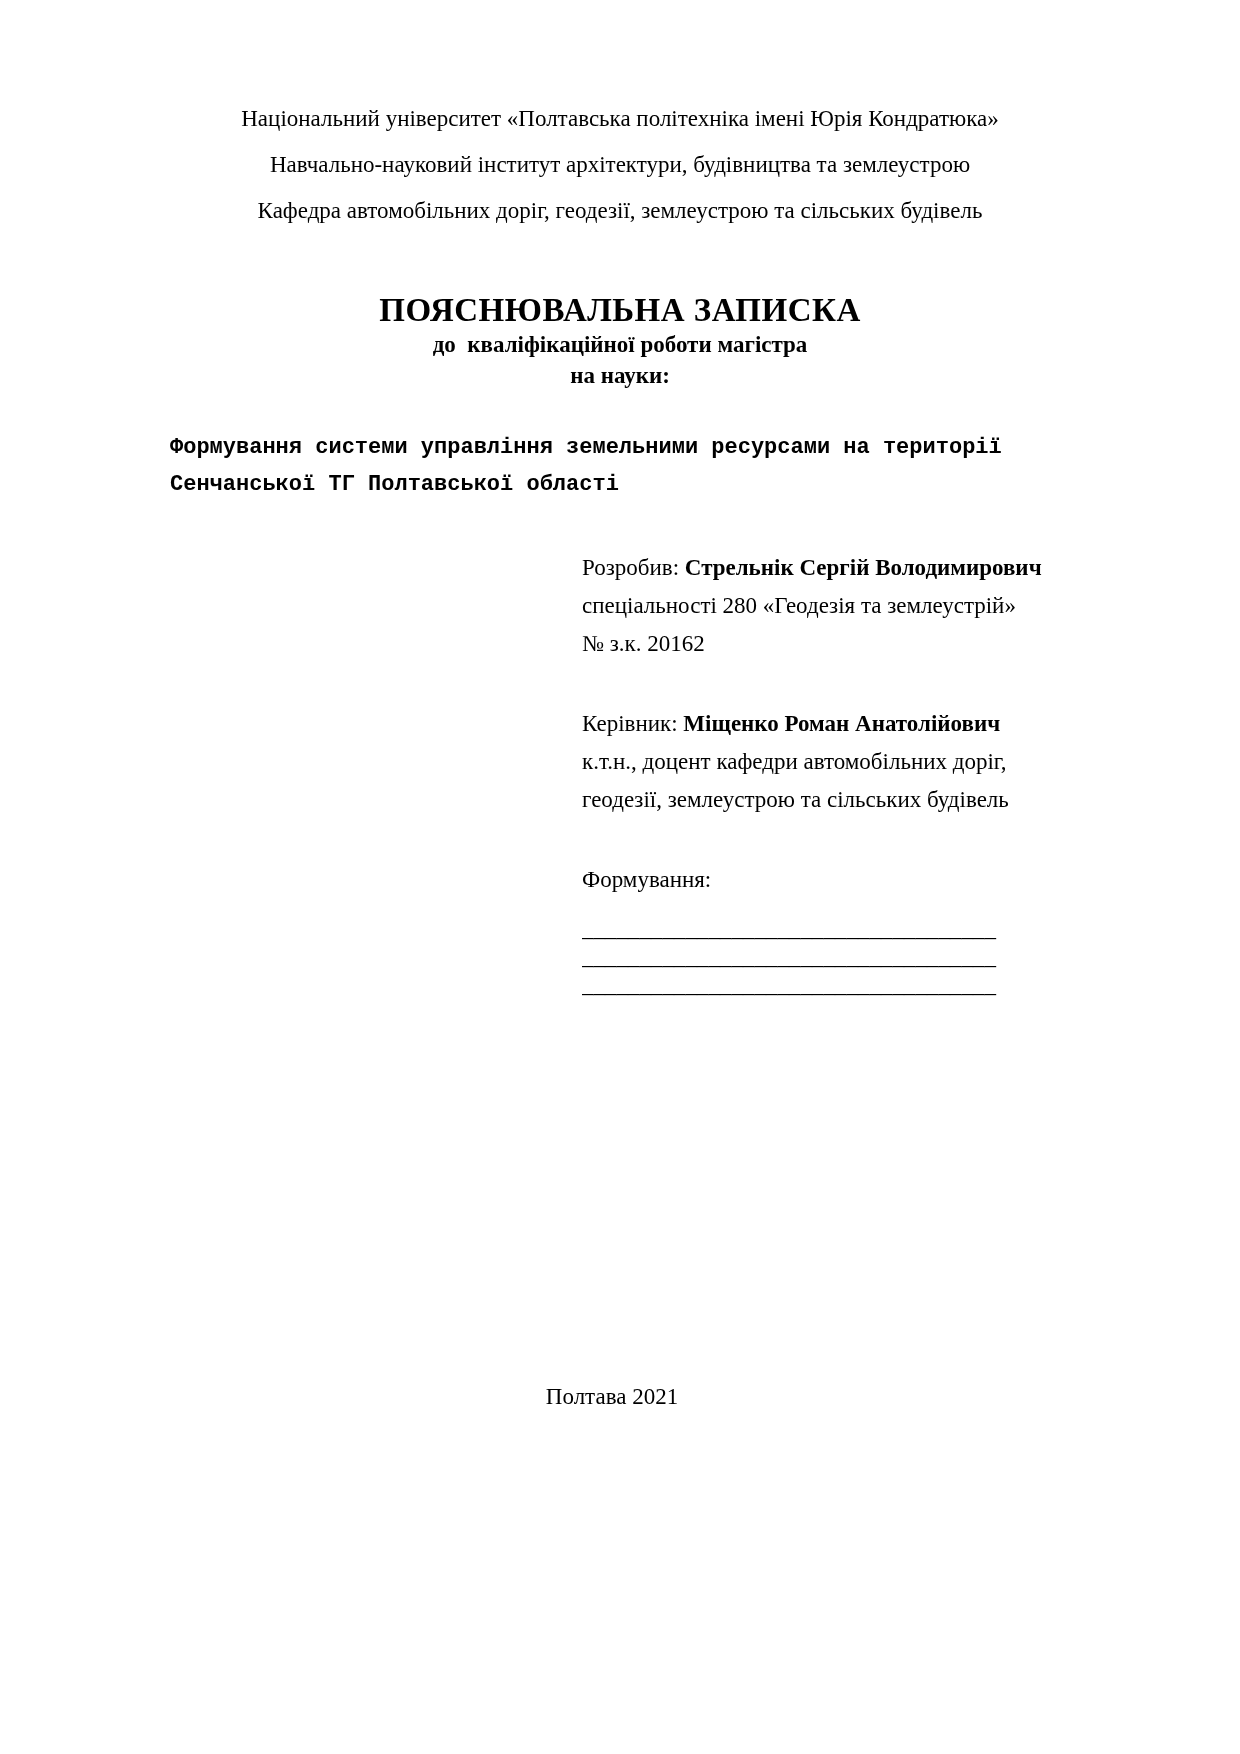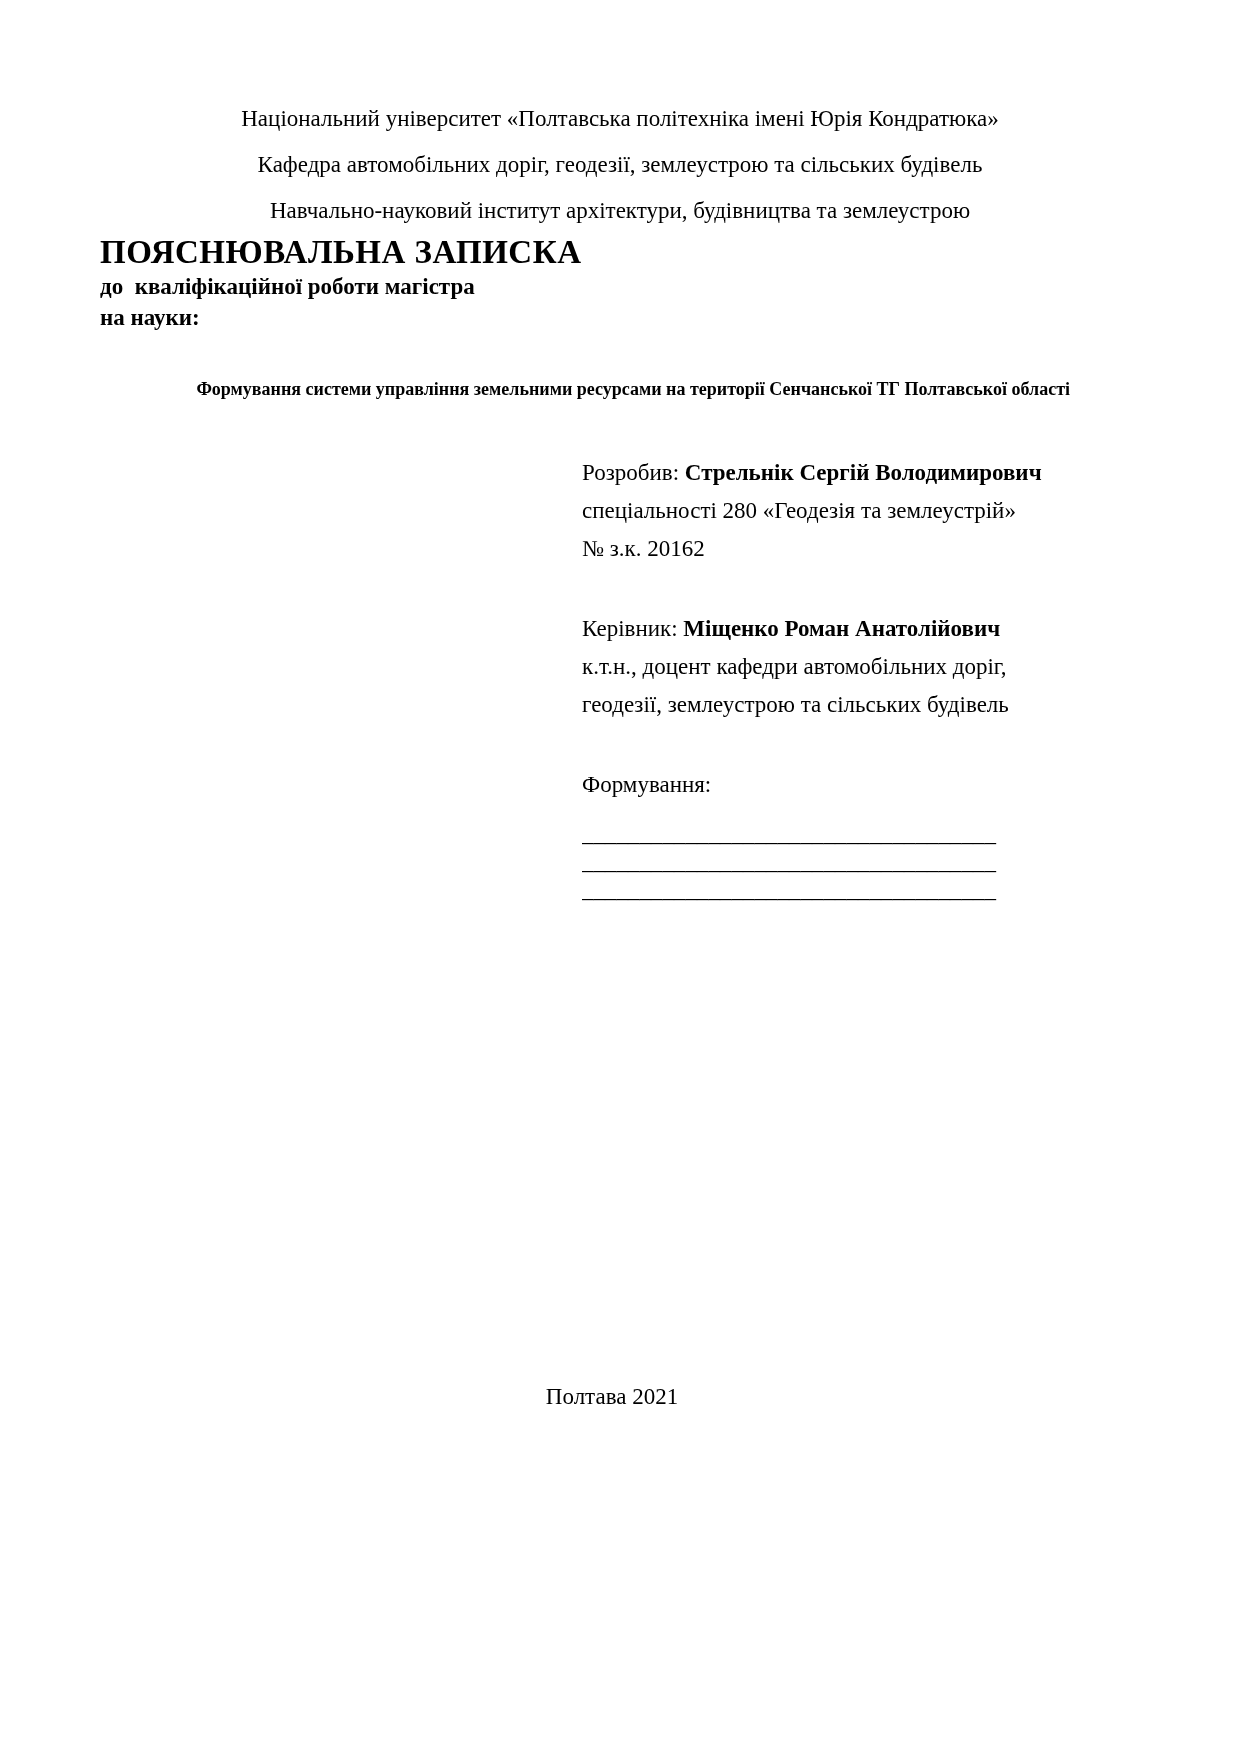--- a/index.html
+++ b/index.html
@@ -24,44 +24,46 @@
   .inst-header p {
     margin: 0;
     text-align: center;
     font-size: 23px;
     line-height: 46px;
     white-space: nowrap;
   }
 
   
   .doc-type {
-    text-align: left;
+    margin-top: 58px;
+    text-align: center;
     font-family: Liberation Serif, serif;
   }
   .doc-type h1 {
     margin: 0;
     font-size: 33px;
     font-weight: bold;
     letter-spacing: 0.5px;
   }
   .doc-type .sub {
     margin: 0;
     font-size: 23px;
     font-weight: bold;
     line-height: 31px;
     white-space: pre-wrap;
   }
 
   
   .thesis-title {
     margin: 38px 70px 0 70px;
-    text-align: right;
-    font-size: 18px;
+    text-align: left;
+    font-size: 22px;
     font-weight: bold;
     line-height: 37px;
+    font-family: Liberation Mono, monospace;
   }
 
   
   .right-col {
     margin-top: 46px;
     margin-left: 482px;
     width: 462px;
     font-size: 23px;
   }
   .right-col .block {
@@ -95,22 +97,22 @@
     font-size: 23px;
   }
 </style>
 </head>
 <body>
 
 <div class="page">
 
   <div class="inst-header">
     <p>Національний університет «Полтавська політехніка імені Юрія Кондратюка»</p>
+    <p>Навчально-науковий інститут архітектури, будівництва та землеустрою</p>
     <p>Кафедра автомобільних доріг, геодезії, землеустрою та сільських будівель</p>
-    <p>Навчально-науковий інститут архітектури, будівництва та землеустрою</p>
   </div>
 
   <div class="doc-type">
     <h1>ПОЯСНЮВАЛЬНА ЗАПИСКА</h1>
     <p class="sub">до  кваліфікаційної роботи магістра</p>
     <p class="sub">на науки:</p>
   </div>
 
   <h2 class="thesis-title">Формування системи управління земельними ресурсами на території Сенчанської ТГ Полтавської області</h2>
 

